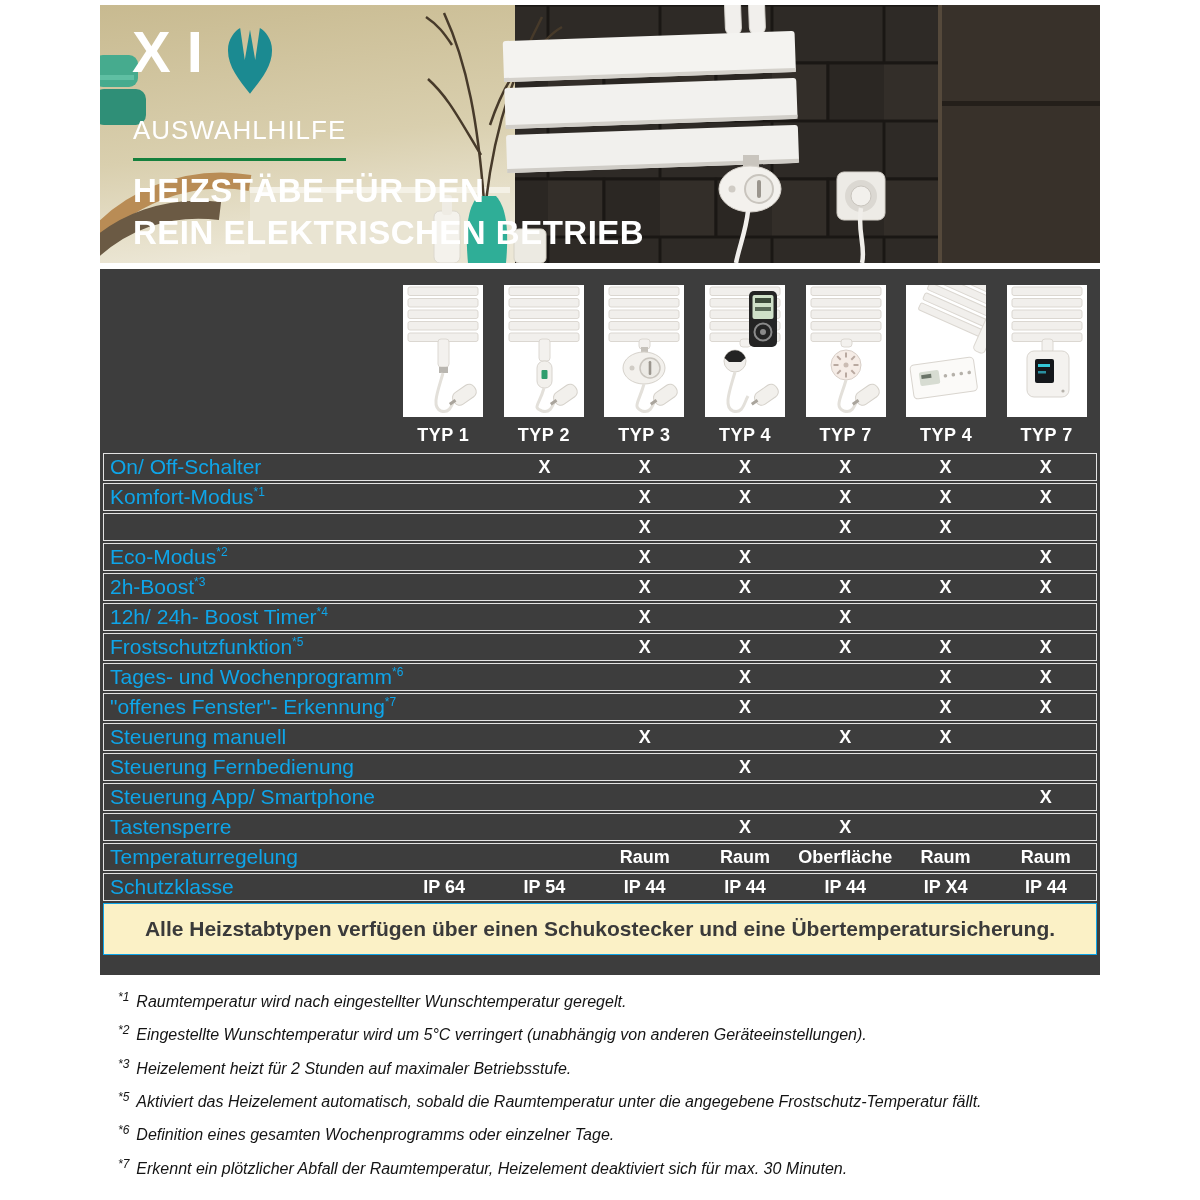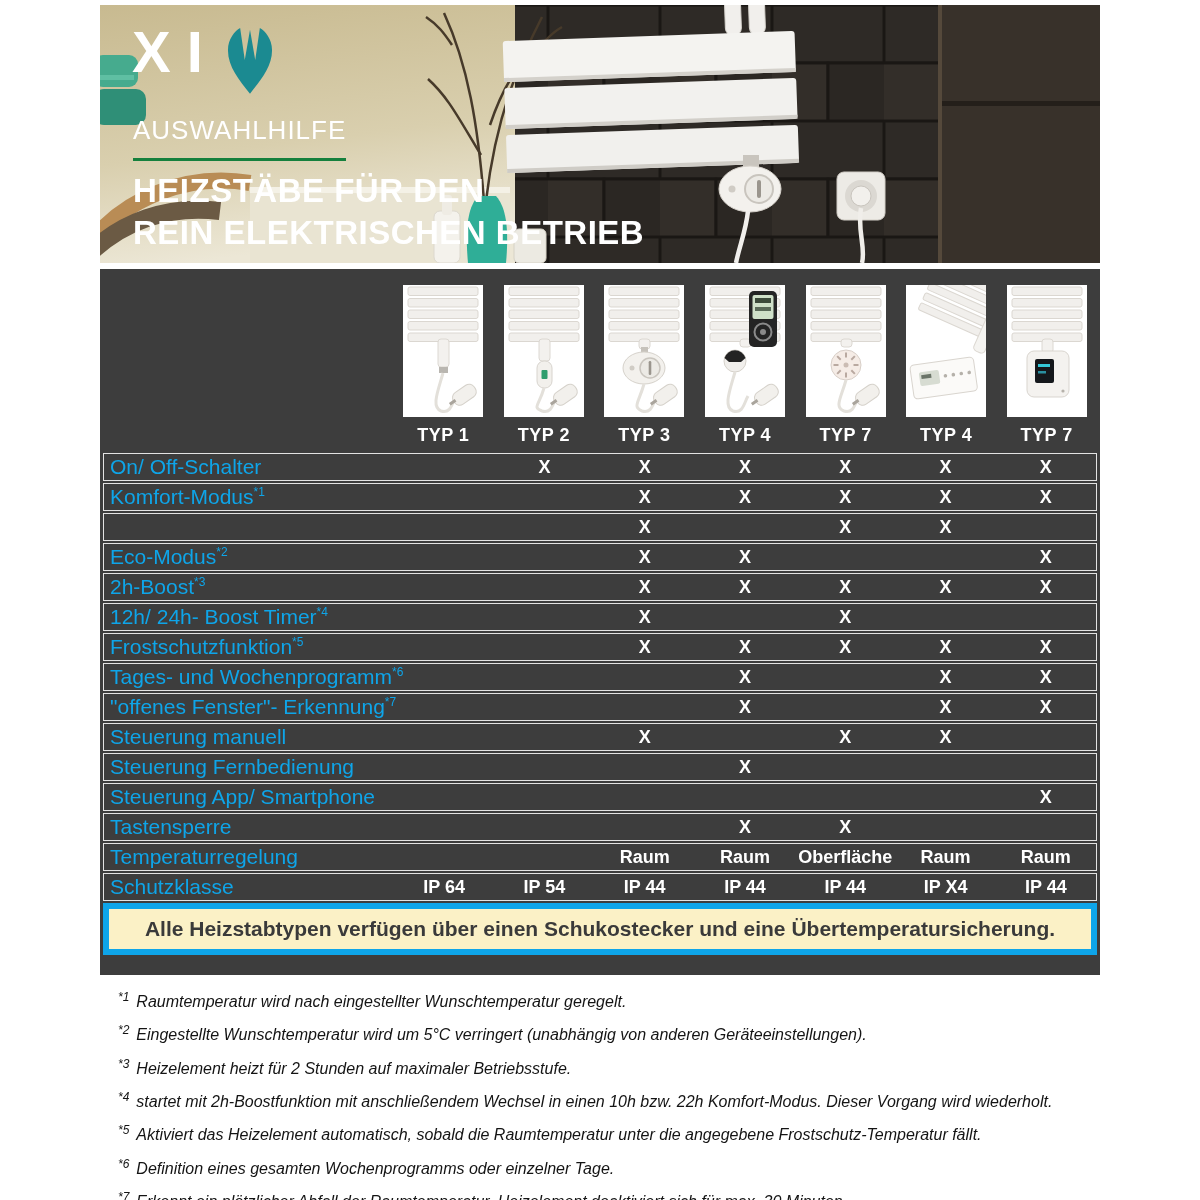--- a/index.html
+++ b/index.html
@@ -22,21 +22,21 @@
   .panel { margin-top:6px; background:#3d3d3d; padding:16px 3px 20px 3px; }
   .grid { display:grid; grid-template-columns:290px repeat(7, 1fr); }
   .product-row { margin-bottom:0; }
   .product-box { width:80px; height:132px; background:#ffffff; justify-self:center; overflow:hidden; }
   .type-labels { height:36px; align-items:center; }
   .type-label { text-align:center; color:#fff; font-weight:bold; font-size:18px; letter-spacing:0.5px; }
   .feat-row { height:28px; border:1px solid #e3e3e3; margin-bottom:2px; line-height:26px; }
   .feat-label { color:#0ea5e9; font-size:21px; padding-left:6px; white-space:nowrap; }
   .feat-label sup { font-size:12px; vertical-align:super; line-height:0; }
   .cell { color:#fff; font-weight:bold; font-size:18px; text-align:center; }
-  .banner { margin-top:2px; height:52px; background:#fbf1c6; border:6px solid #0ea5e9;
+  .banner { margin-top:2px; height:52px; background:#fbf1c6; border:1px solid #0ea5e9;
             display:flex; align-items:center; justify-content:center;
             color:#3a3a3a; font-weight:bold; font-size:21px; }
 
   
   .footnotes { margin:14px 0 0 18px; color:#141414; }
   .fn { font-style:italic; font-size:16px; line-height:17px; margin-bottom:12px; white-space:nowrap; }
   .fn .fn-marker { font-size:12px; vertical-align:super; margin-right:7px; font-style:italic; }
 </style>
 </head>
 <body>
@@ -444,18 +444,17 @@
           <div class="cell">IP 44</div>
         </div>
       </div>
     <div class="banner">Alle Heizstabtypen verfügen über einen Schukostecker und eine Übertemperatursicherung.</div>
   </div>
 
   <div class="footnotes" id="footnotes">
       <div class="fn"><span class="fn-marker">*1</span><span>Raumtemperatur wird nach eingestellter Wunschtemperatur geregelt.</span></div>
       <div class="fn"><span class="fn-marker">*2</span><span>Eingestellte Wunschtemperatur wird um 5°C verringert (unabhängig von anderen Geräteeinstellungen).</span></div>
       <div class="fn"><span class="fn-marker">*3</span><span>Heizelement heizt für 2 Stunden auf maximaler Betriebsstufe.</span></div>
-      <div class="fn"><span class="fn-marker">*4</span><span>startet mit 2h-Boostfunktion mit anschließendem Wechsel in einen 10h bzw. 22h Komfort-Modus. Dieser Vorgang wird wiederholt.</span></div>
       <div class="fn"><span class="fn-marker">*5</span><span>Aktiviert das Heizelement automatisch, sobald die Raumtemperatur unter die angegebene Frostschutz-Temperatur fällt.</span></div>
       <div class="fn"><span class="fn-marker">*6</span><span>Definition eines gesamten Wochenprogramms oder einzelner Tage.</span></div>
       <div class="fn"><span class="fn-marker">*7</span><span>Erkennt ein plötzlicher Abfall der Raumtemperatur, Heizelement deaktiviert sich für max. 30 Minuten.</span></div>
     </div>
 </div>
 
 </body></html>

